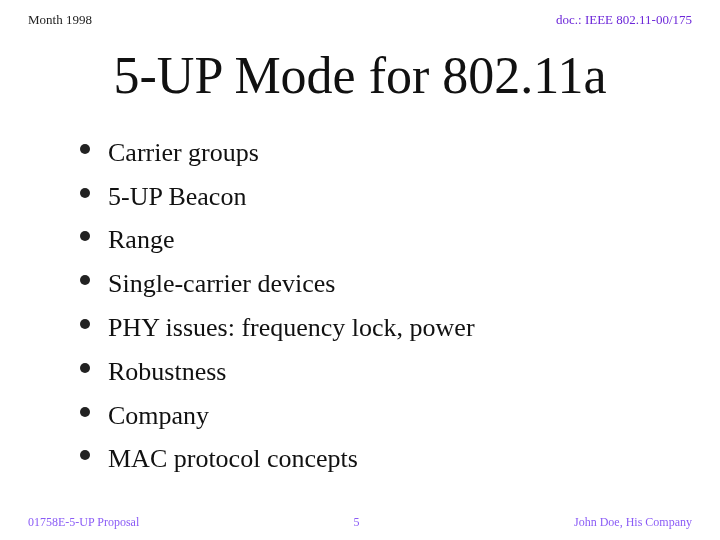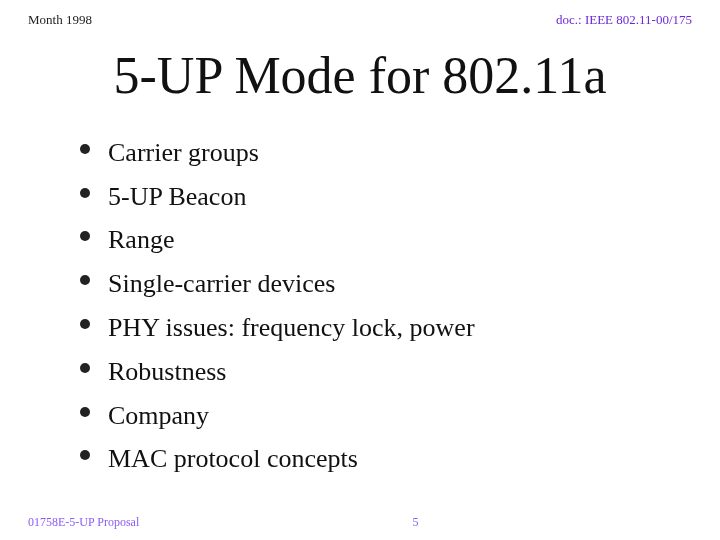--- a/index.html
+++ b/index.html
@@ -142,15 +142,16 @@
       </li>
       <li>
         <span class="bullet-dot"></span>
         <span>MAC protocol concepts</span>
       </li>
     </ul>
 
   <div class="footer">
     <span>01758E-5-UP Proposal</span>
     <span class="footer-center">5</span>
+    <span>John Doe, His Company</span>
   </div>
 
 </div>
 
 </body></html>

